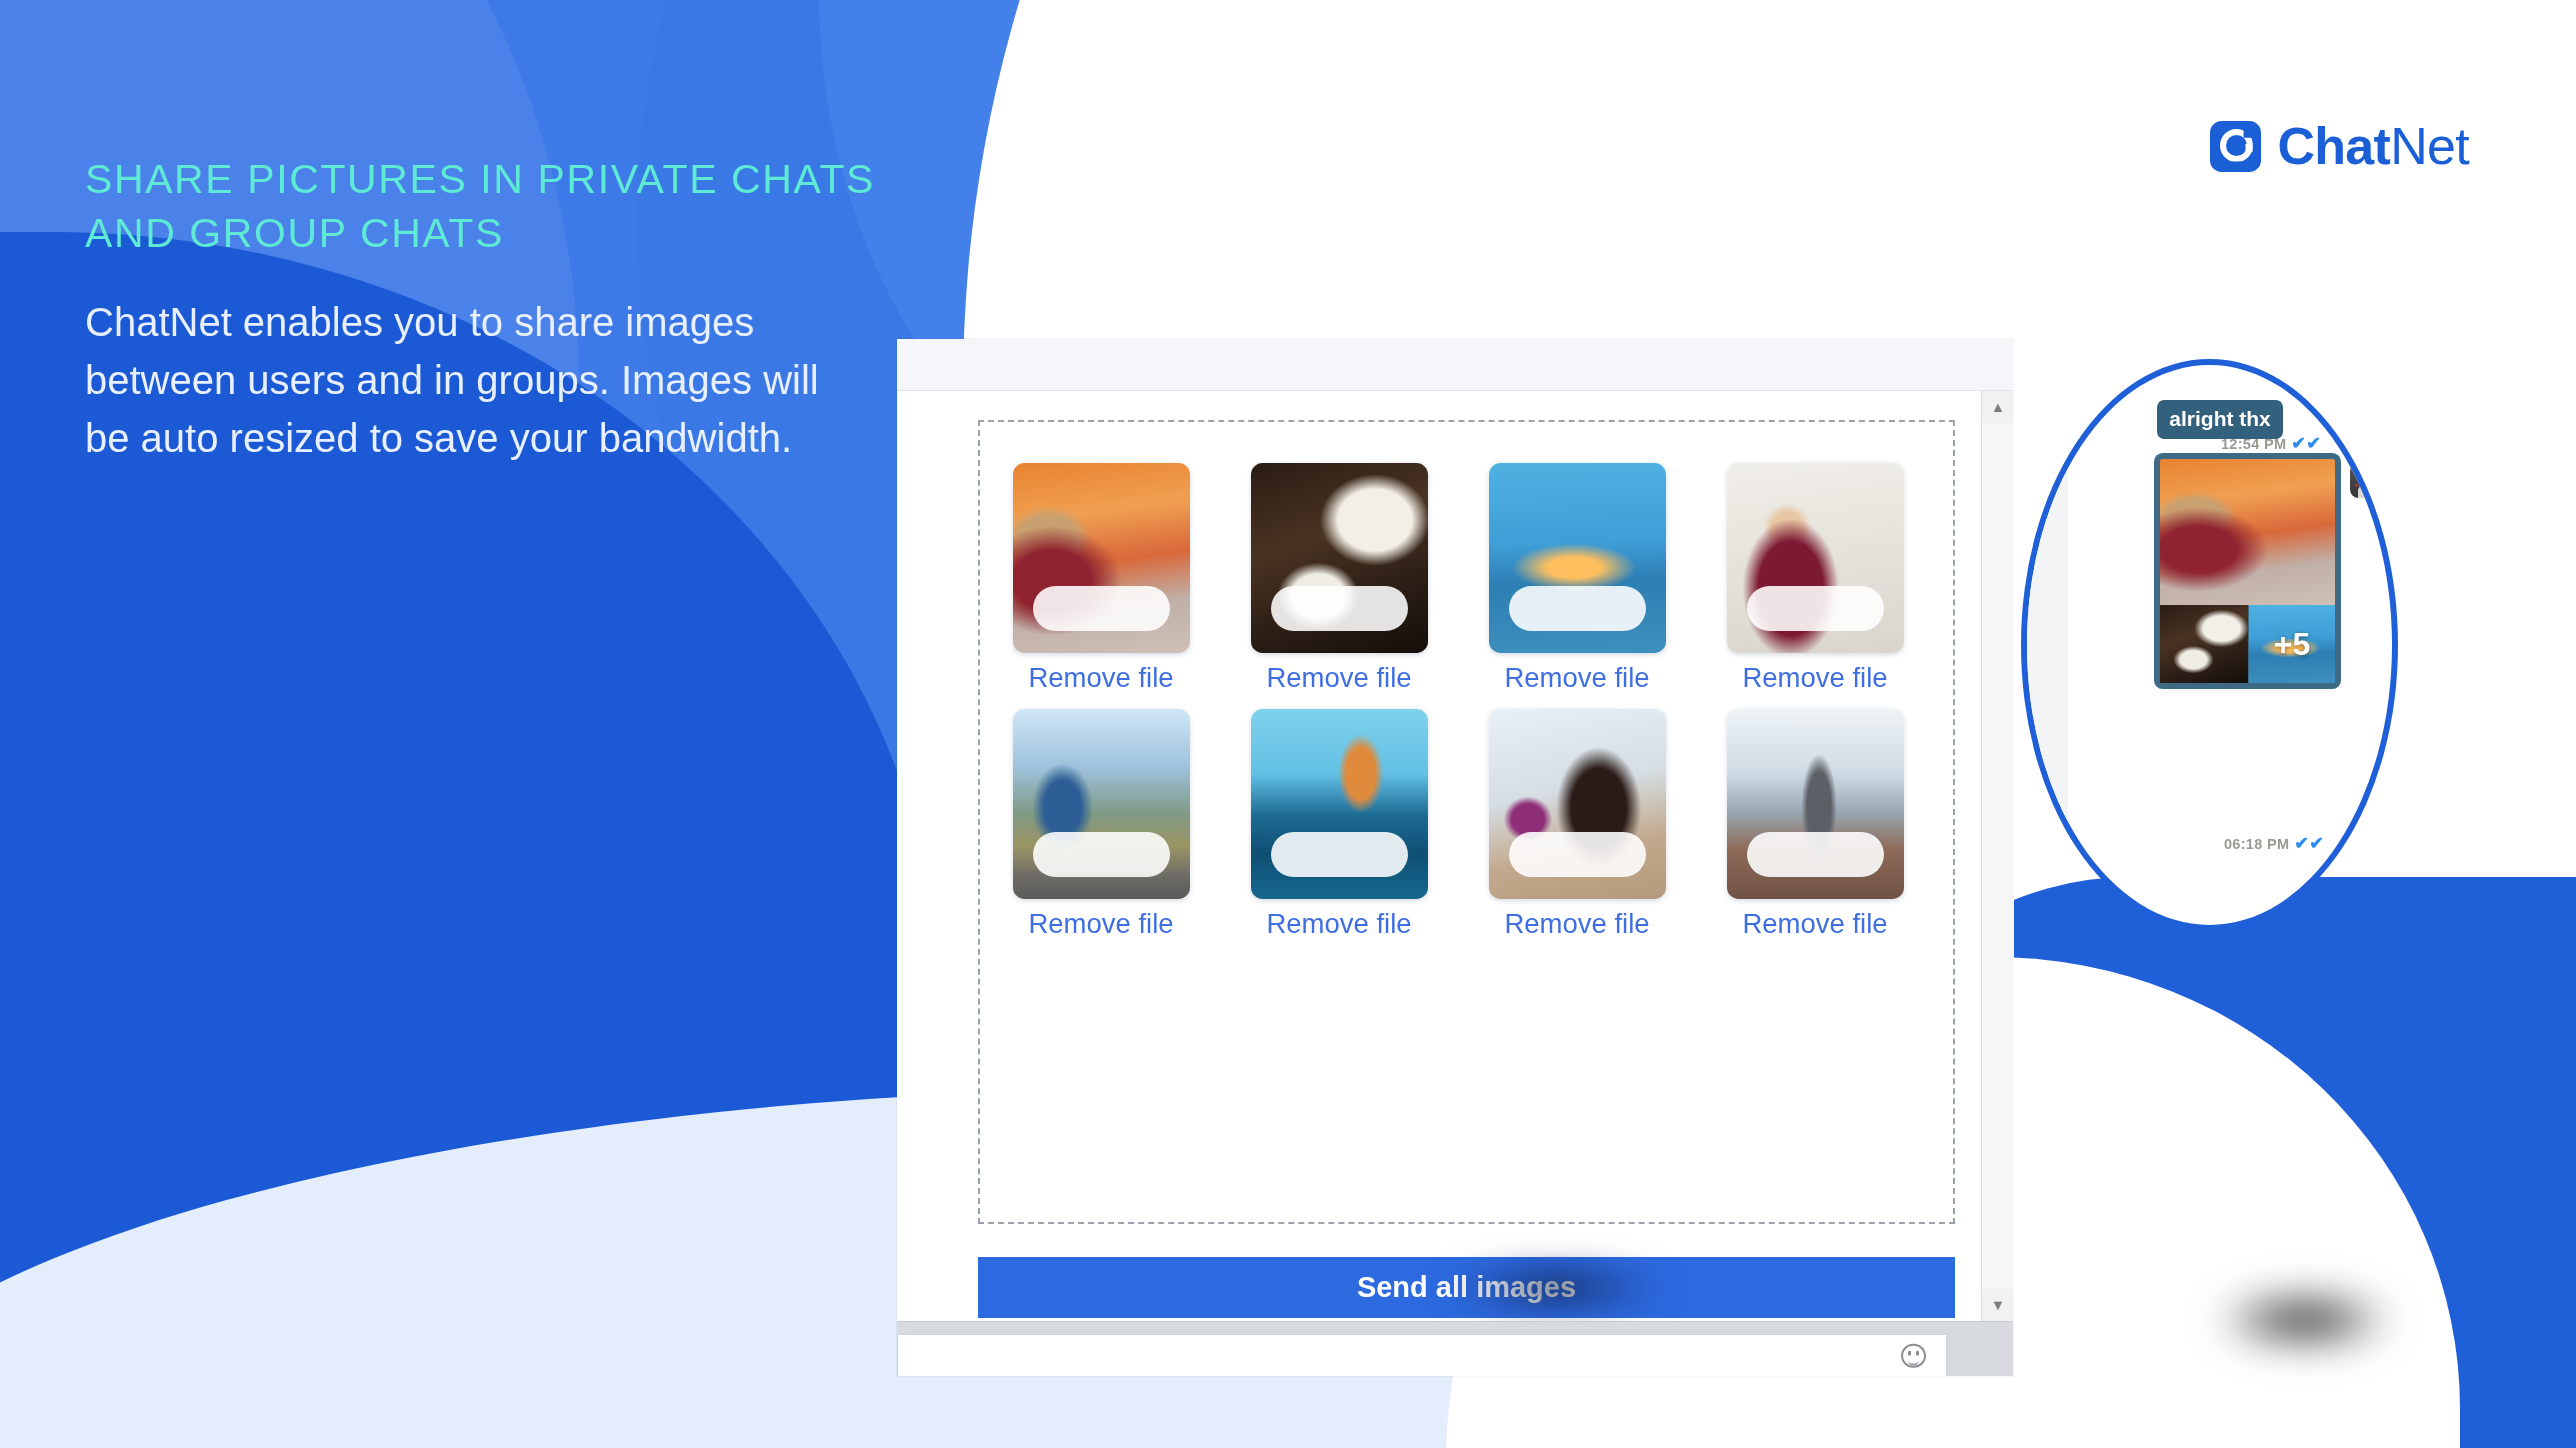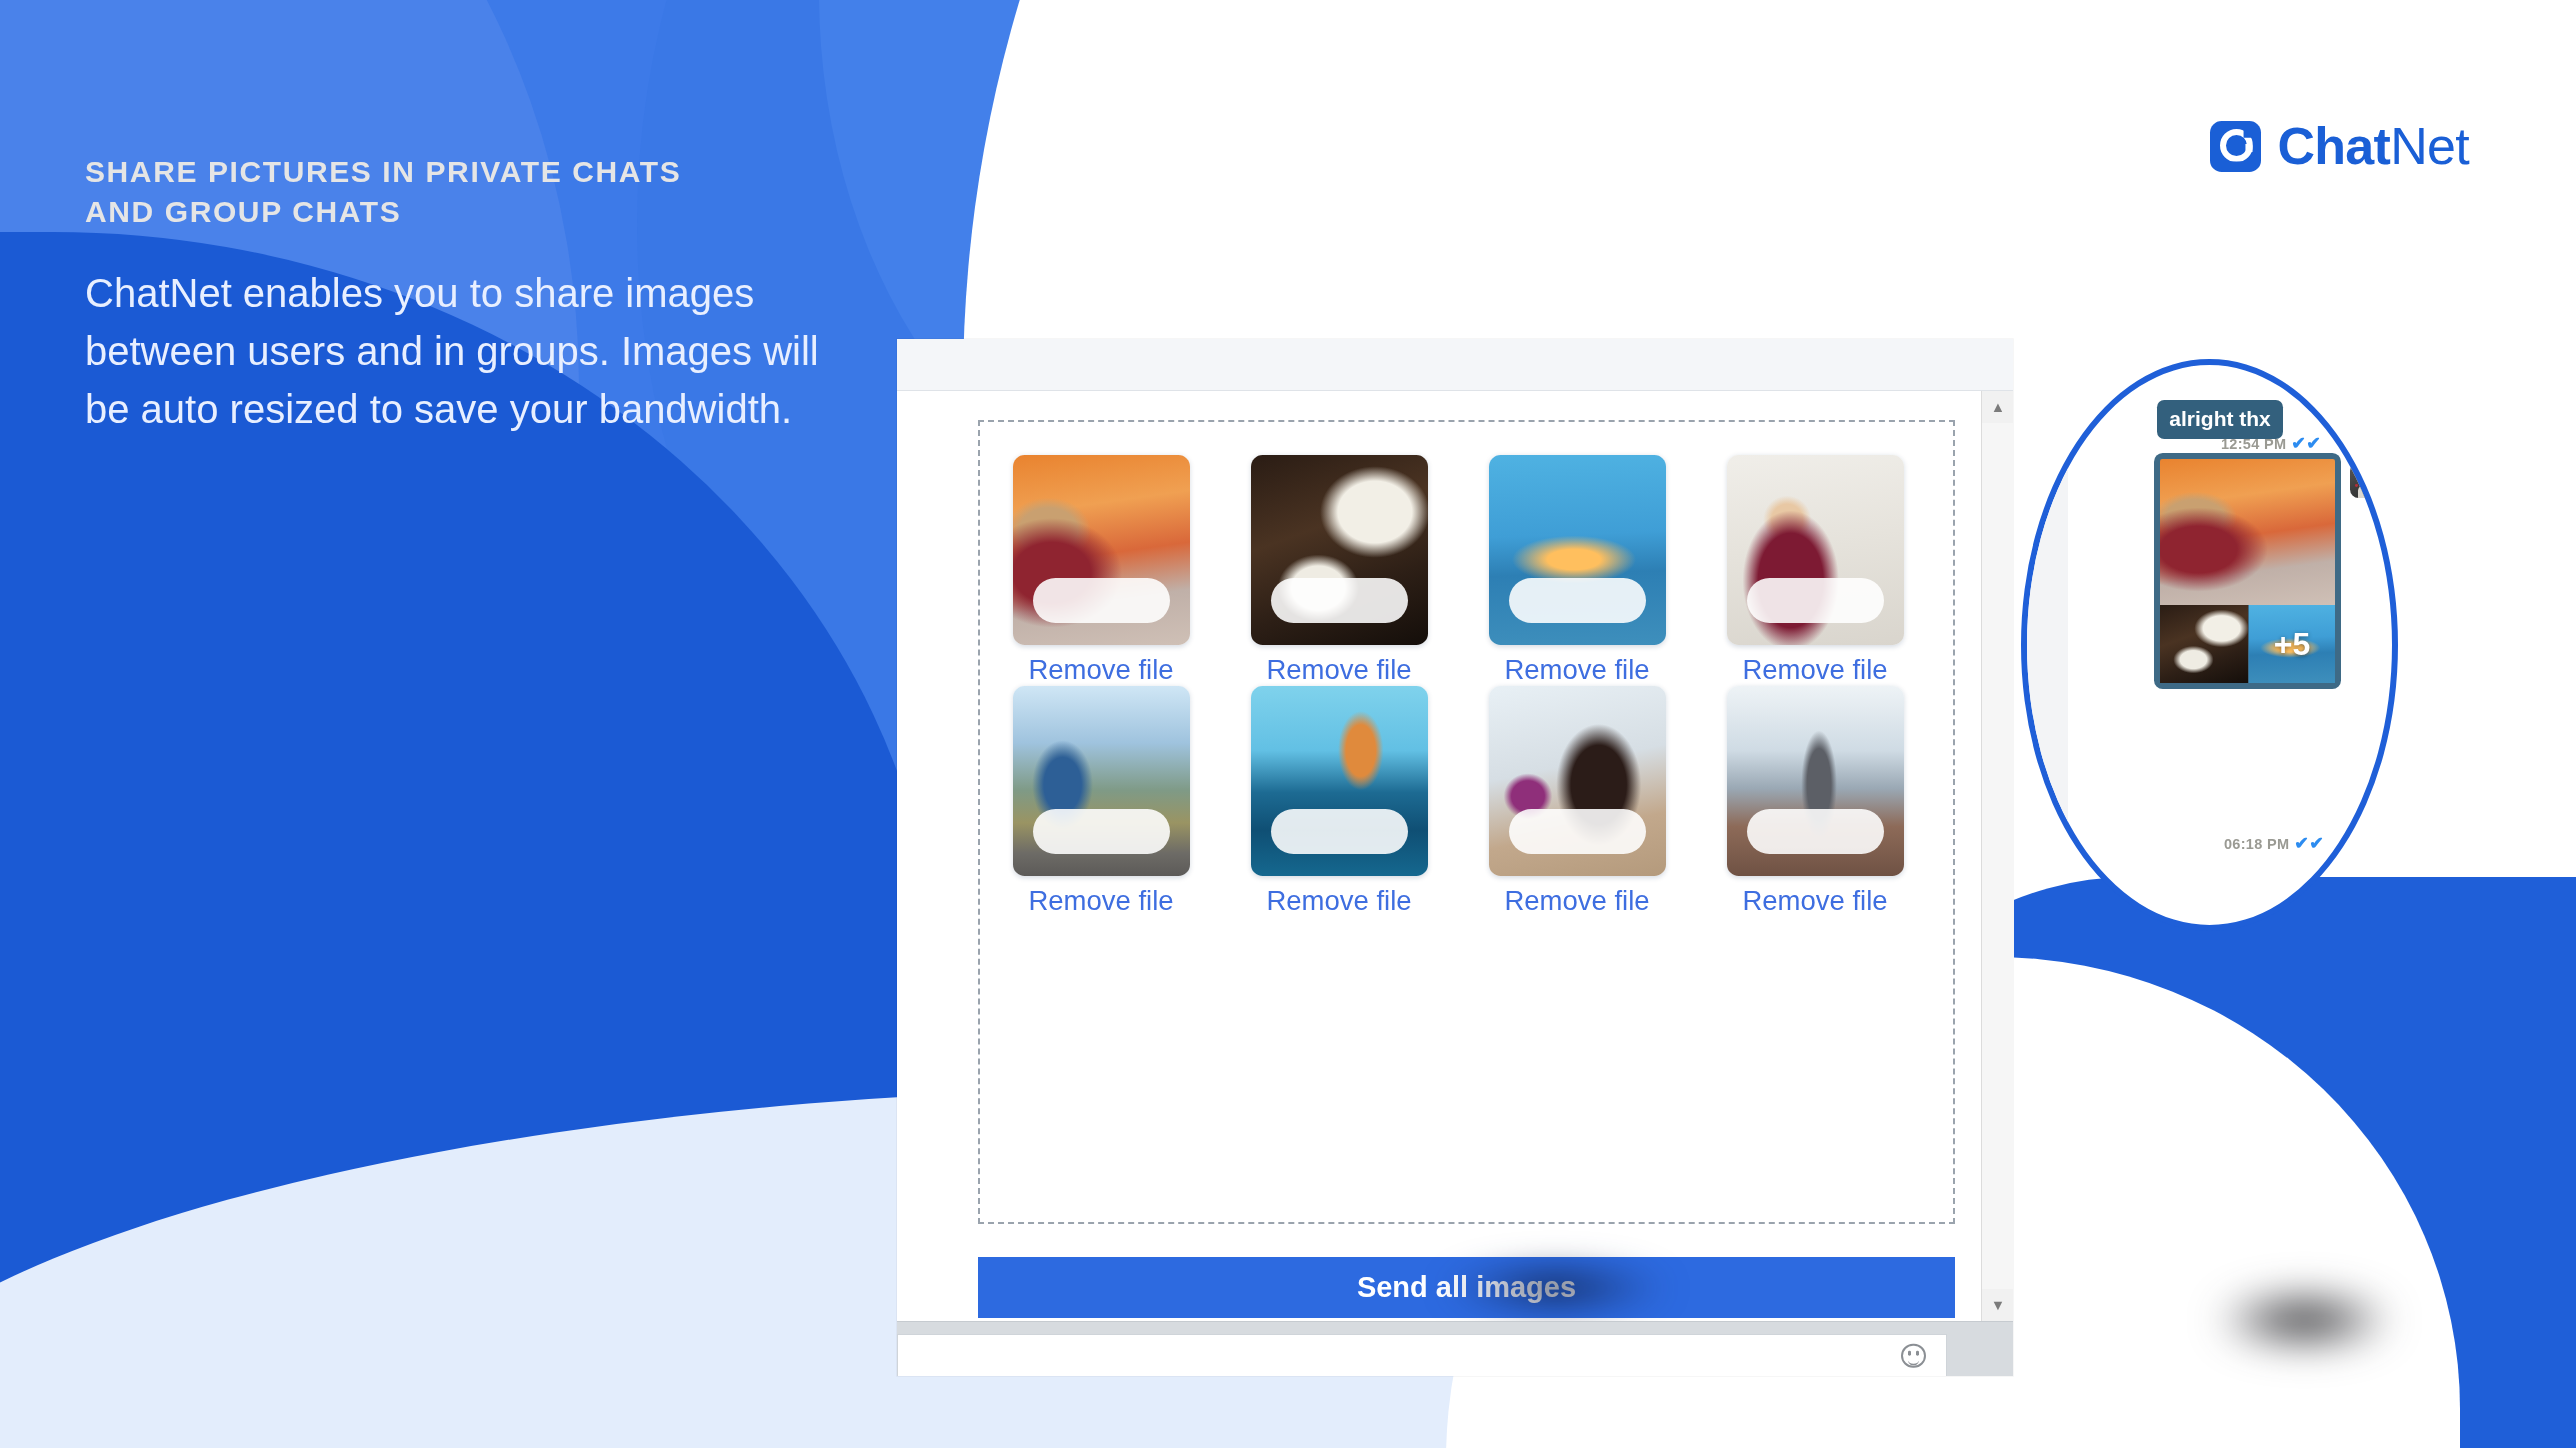--- a/index.html
+++ b/index.html
@@ -54,22 +54,22 @@
     background:#1f5fd8; border-radius:46% 0 0 0/70% 0 0 0;
   }
   .bg-white-br-cut{
     position:absolute; right:116px; bottom:-377px; width:1014px; height:869px;
     background:#ffffff; border-radius:50% 46% 0 0/58% 52% 0 0;
   }
 
   
   .copy { position:absolute; left:85px; top:152px; width:1159px; z-index:40; }
   .eyebrow{
-    color:#e5e5e5; font-size:30px; letter-spacing:1.6px; line-height:1.32;
-    font-weight:700; text-transform:uppercase; white-space:pre-line;
+    color:#5eead4; font-size:41px; letter-spacing:1.6px; line-height:1.32;
+    font-weight:400; text-transform:uppercase; white-space:pre-line;
   }
   .bigword{
     color:#ffffff; font-size:212px; line-height:0.92; font-weight:400;
     letter-spacing:5.8px; margin-top:30px; margin-left:-7.2px;
   }
   .blurb{
     color:#e8efff; font-size:40px; line-height:1.45; font-weight:300;
     margin-top:33px; width:768px; white-space:pre-line;
   }
 
@@ -105,22 +105,22 @@
   .app-body{
     position:absolute; left:0; top:52px; width:1116px; height:930px;
     background:#ffffff; overflow:hidden;
   }
   
   .dropzone{
     position:absolute; left:81px; top:29px; width:977px; height:804px;
     border:2.2px dashed #9aa3ad;
   }
   .grid{
-    position:absolute; left:96px; top:64px; width:956px;
-    display:grid; grid-template-columns:repeat(4, 216px); gap:1px 22px;
+    position:absolute; left:96px; top:72px; width:956px;
+    display:grid; grid-template-columns:repeat(4, 216px); gap:16px 22px;
   }
   .cell{ width:216px; }
   .thumb{
     width:177px; height:190px; border-radius:11.6px; position:relative;
     overflow:hidden; margin:0 auto;
     box-shadow:0 1.4px 5px rgba(20,45,90,0.17);
   }
   .thumb .pill{
     position:absolute; left:20px; right:20px; bottom:22px; height:45px;
     background:rgba(255,255,255,0.88); border-radius:24.6px;

